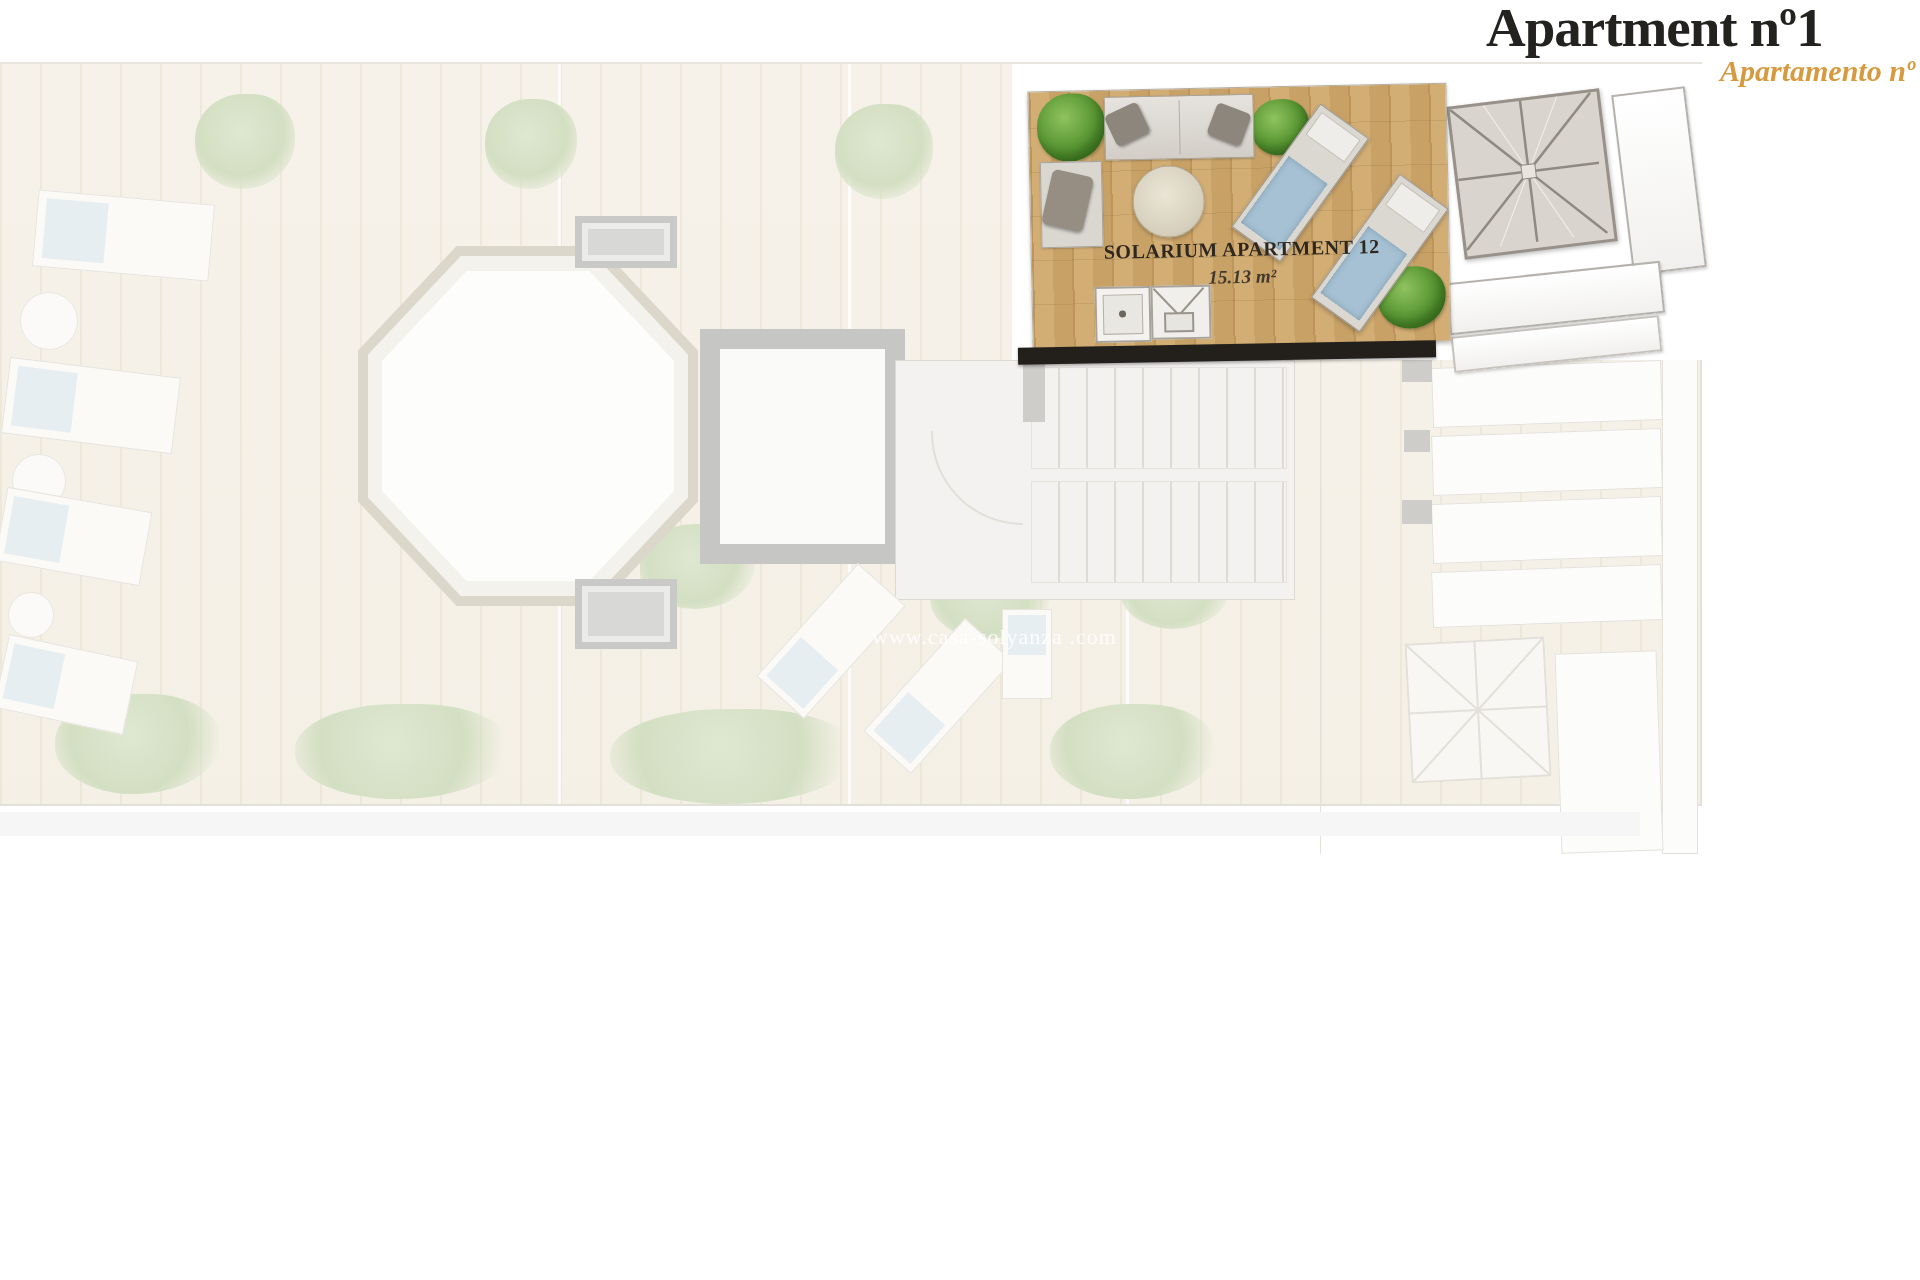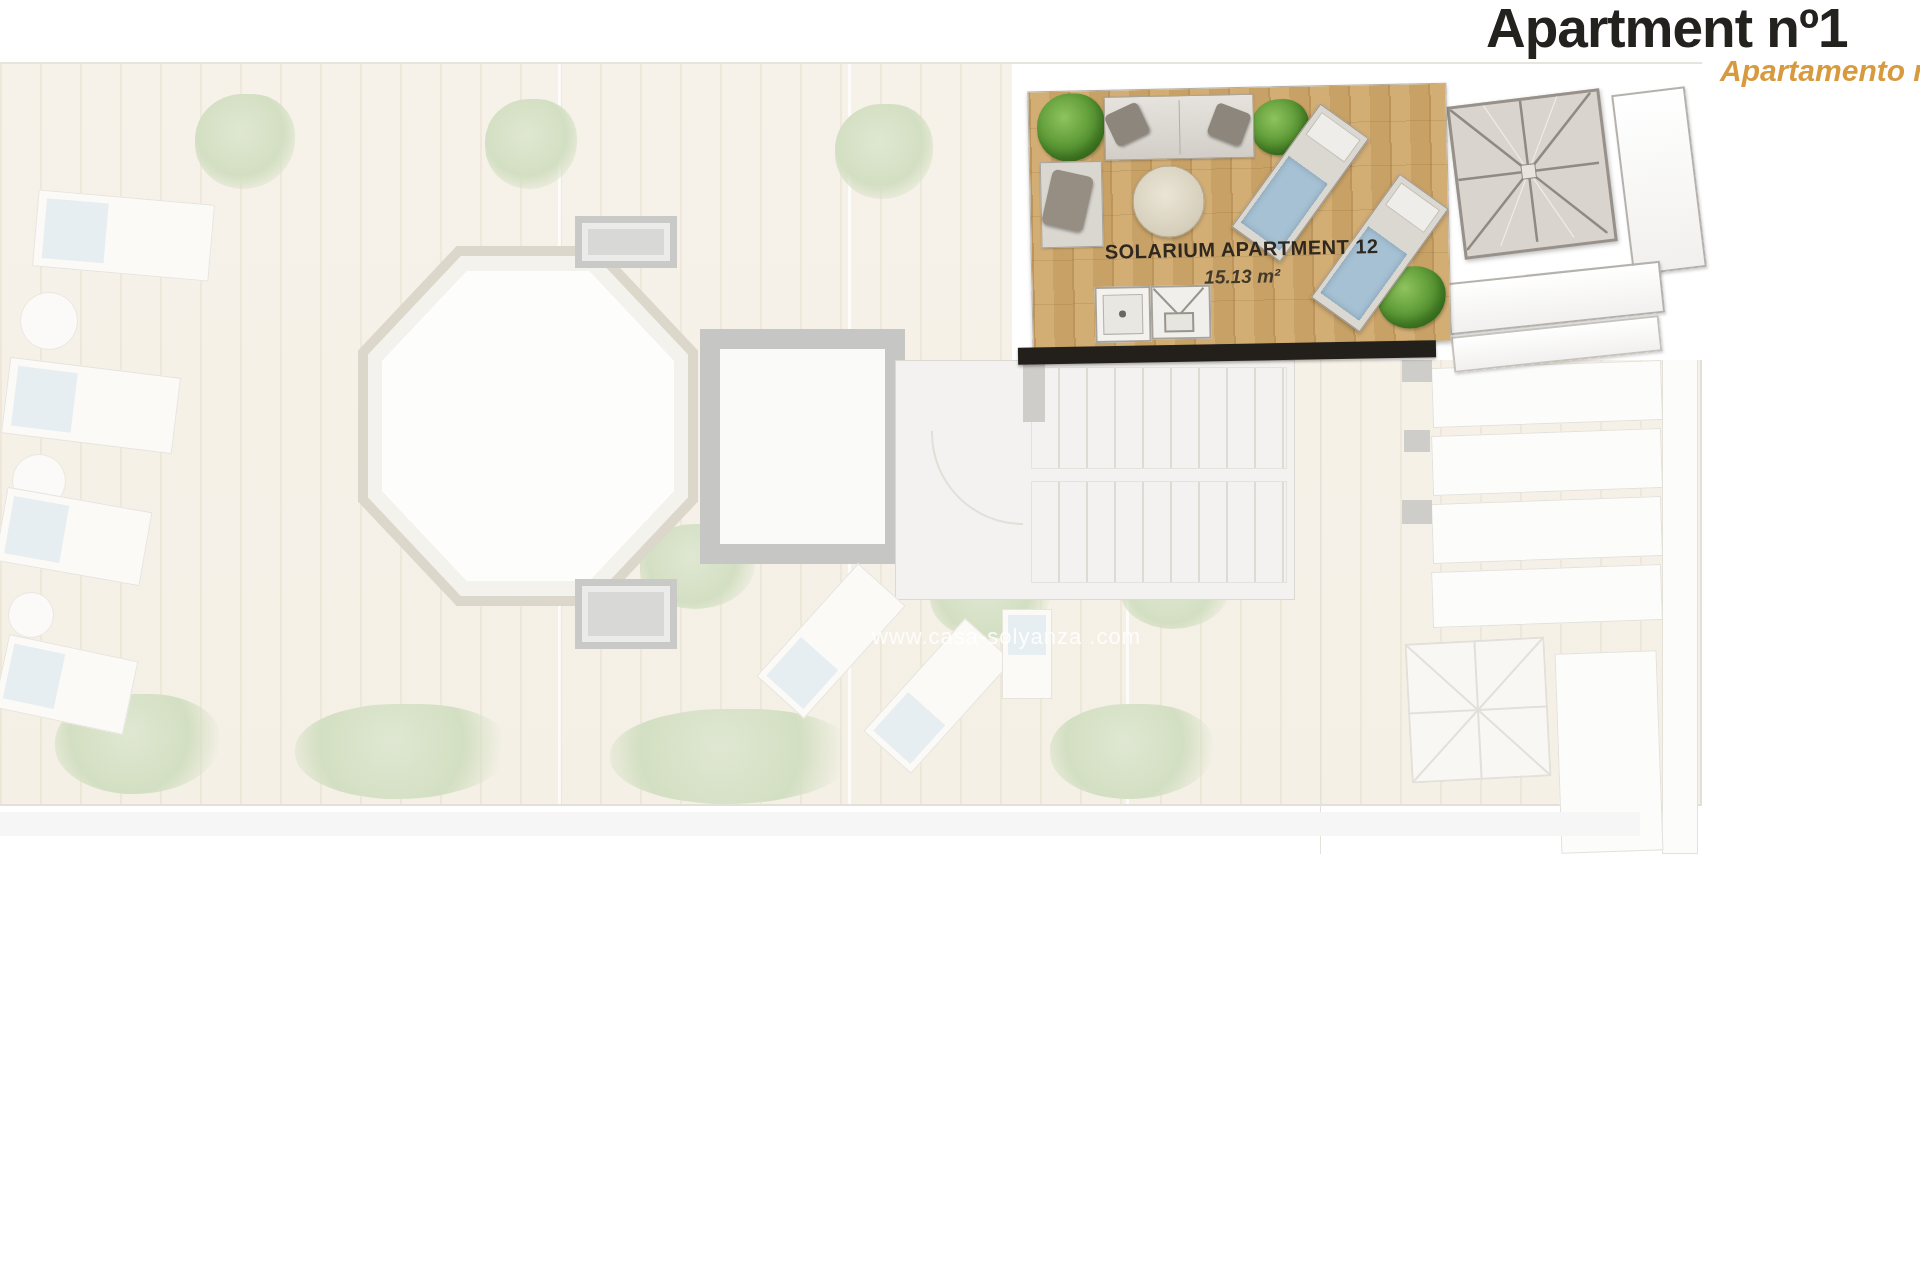--- a/index.html
+++ b/index.html
@@ -1,17 +1,17 @@
 <!DOCTYPE html>
 <html><head>
 <meta charset="utf-8">
 <style>
   html,body{margin:0;padding:0;background:#ffffff;}
   .stage{position:relative;width:1920px;height:1280px;background:#ffffff;overflow:hidden;
-         font-family:Liberation Sans, sans-serif;}
+         font-family:Liberation Serif, serif;}
 
   
   .title{position:absolute;left:1486px;top:-4px;font-size:55px;font-weight:bold;
          color:#23221f;white-space:nowrap;letter-spacing:-1px;}
   .subtitle{position:absolute;left:1720px;top:54px;font-size:30px;font-style:italic;
          font-weight:bold;color:#d79a3e;white-space:nowrap;}
 
   
   .plan{position:absolute;left:0;top:62px;width:1700px;height:740px;
         background:

